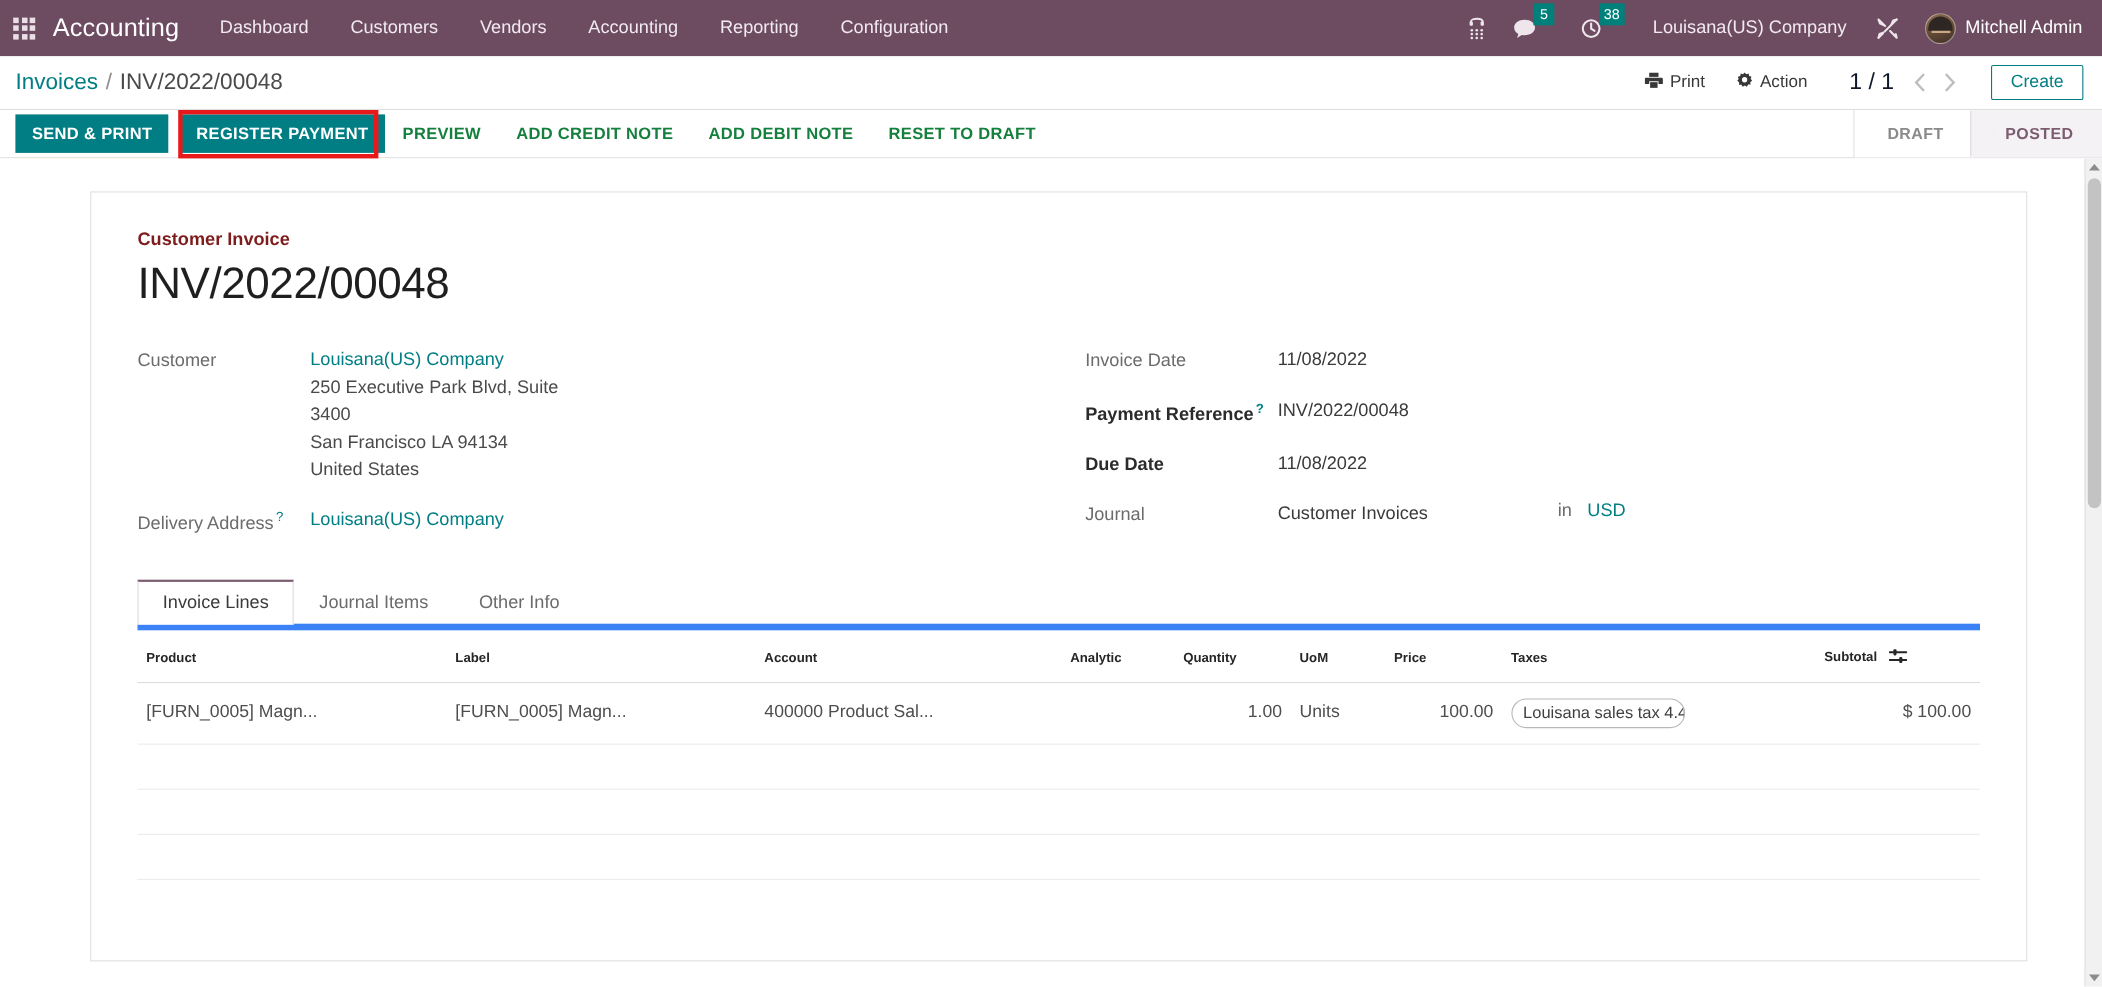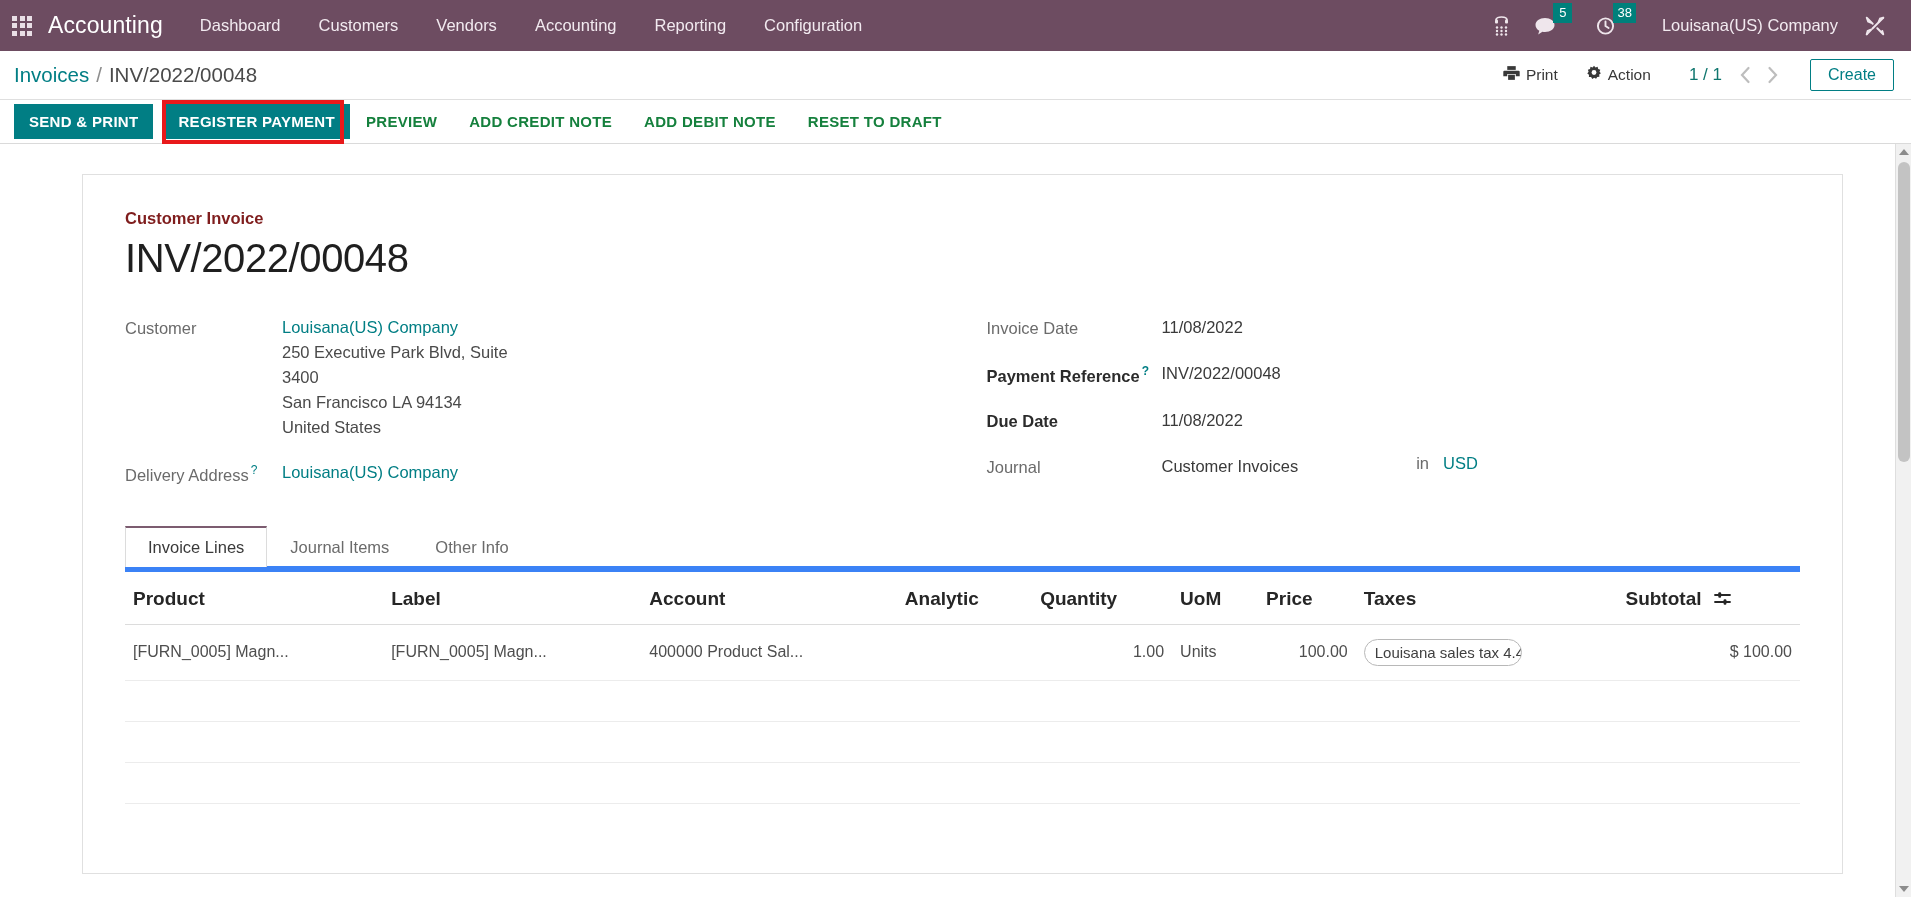--- a/index.html
+++ b/index.html
@@ -126,21 +126,21 @@
   .cp-right { margin-left: auto; display: flex; align-items: center; gap: 0; }
   .cp-btn {
     display: flex; align-items: center; gap: 6px;
     font-size: 15.5px; color: #383838;
     padding: 6px 14px; cursor: pointer; white-space: nowrap;
   }
   .pager {
     display: flex; align-items: center; gap: 2px;
     margin-left: 24px; margin-right: 8px;
   }
-  .pager-val { font-size: 17px; color: #0f766e; padding-right: 8px; white-space: nowrap; text-align: center; }
+  .pager-val { font-size: 21px; color: #0f172a; padding-right: 8px; white-space: nowrap; text-align: center; }
   .pager-arrow {
     width: 26px; height: 26px;
     display: flex; align-items: center; justify-content: center;
     cursor: pointer; color: #b5b5b5;
   }
   .btn-create {
     border: 1px solid #017e84;
     color: #017e84;
     background: #fff;
     font-size: 16px;
@@ -314,21 +314,21 @@
     color: #3a3a3a;
     background: #ffffff;
     border-color: #dcdcdc;
     border-top: 2px solid #7c5c70;
     padding-top: 10px;
   }
 
   
   table.lines { width: 100%; border-collapse: collapse; }
   table.lines th {
-    font-size: 19px;
+    font-size: 12px;
     color: #262626;
     font-weight: bold;
     text-align: left;
     padding: 16px 8px 13px 8px;
     border-bottom: 1px solid #dcdcdc;
     white-space: nowrap;
   }
   table.lines td {
     font-size: 16px;
     color: #4e4e4e;
@@ -447,20 +447,24 @@
     <div class="company-name">Louisana(US) Company</div>
 
     <div class="nav-icon-btn">
       <svg width="22" height="22" viewBox="0 0 24 24" fill="none">
         <path d="M3 3 L9.5 9.5 M3 3 L4.5 7 L8 8.5 M14.5 14.5 L21 21 M21 21 L20 17.5" stroke="#efe6ec" stroke-width="2.1" stroke-linecap="round"></path>
         <path d="M21 3 L9 15 M3 21 L7.5 16.5" stroke="#efe6ec" stroke-width="2.1" stroke-linecap="round"></path>
         <path d="M21 3 L17.5 4 L16 7.5 M3 21 L4 17.5 L7.5 16" stroke="#efe6ec" stroke-width="2.1" stroke-linecap="round" fill="none"></path>
       </svg>
     </div>
 
+    <div class="user-menu">
+      <div class="avatar"></div>
+      <span class="user-name">Mitchell Admin</span>
+    </div>
   </div>
 </div>
 
 <div class="control-panel">
   <div class="breadcrumb">
     <span class="bc-link">Invoices</span>
     <span class="bc-sep">/</span>
     <span class="bc-current">INV/2022/00048</span>
   </div>
 
@@ -508,20 +512,24 @@
   <div class="sb-buttons">
     <button class="btn-primary">SEND &amp; PRINT</button>
     <span class="btn-gap"></span>
     <button class="btn-primary">REGISTER PAYMENT</button>
     <button class="btn-secondary">PREVIEW</button>
     <button class="btn-secondary">ADD CREDIT NOTE</button>
     <button class="btn-secondary">ADD DEBIT NOTE</button>
     <button class="btn-secondary">RESET TO DRAFT</button>
   </div>
 
+  <div class="sb-status">
+    <div class="stat-item">DRAFT</div>
+    <div class="stat-item active">POSTED</div>
+  </div>
 </div>
 
 <div class="annot-box" style="left:162px; top:100px; width:182px; height:44px;"></div>
 
 <div class="main-wrap">
   <div class="sheet-area">
     <div class="sheet">
 
       <div class="sheet-subtitle">Customer Invoice</div>
       <h1 class="sheet-title">INV/2022/00048</h1>

